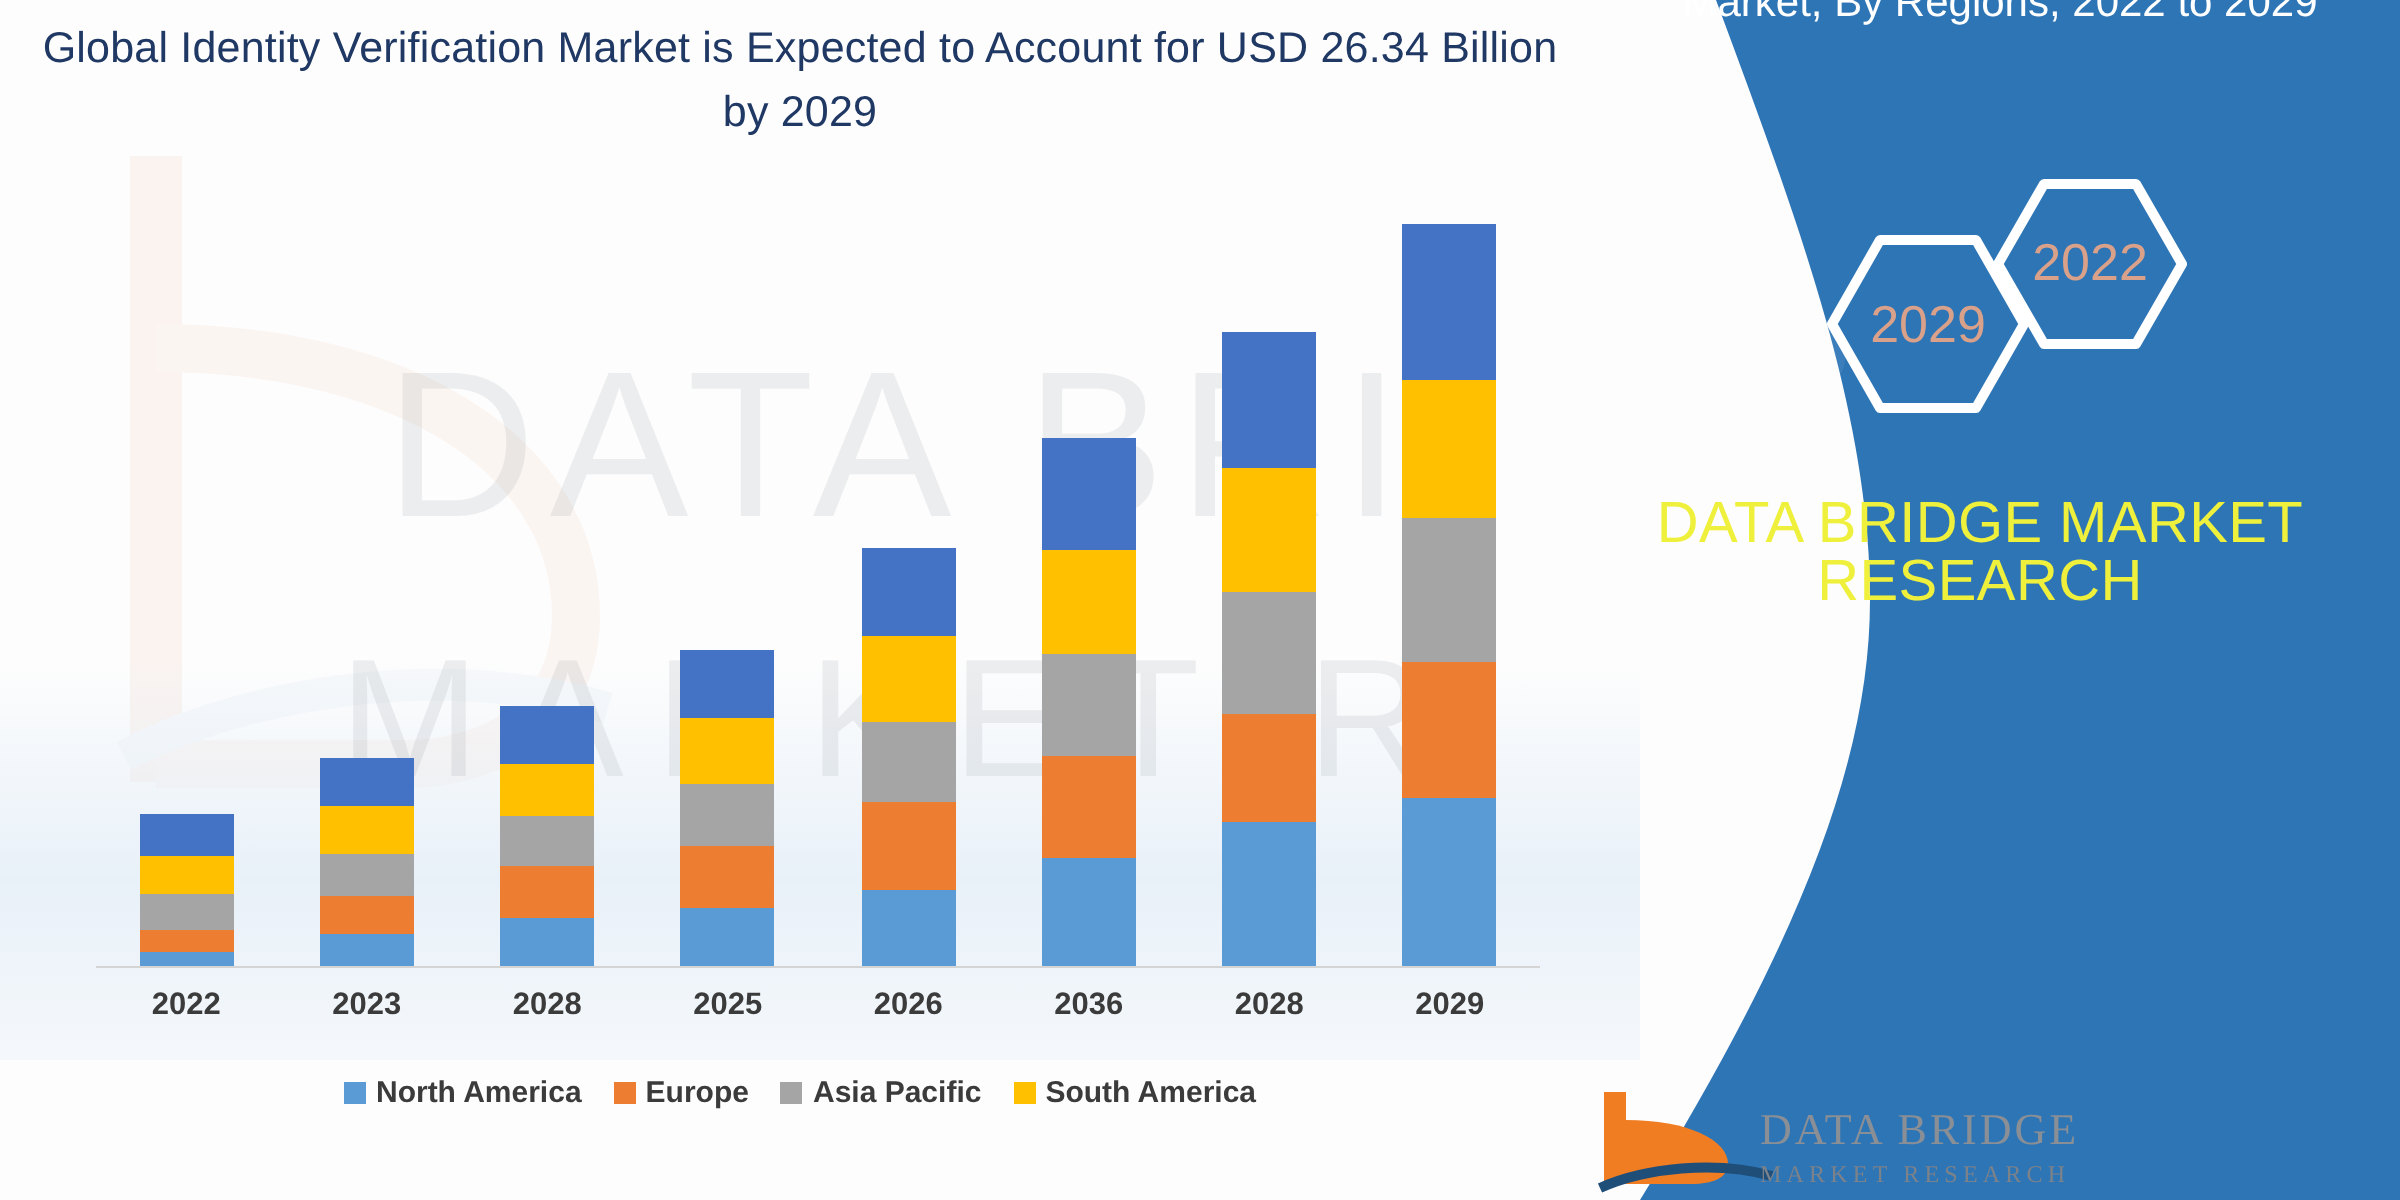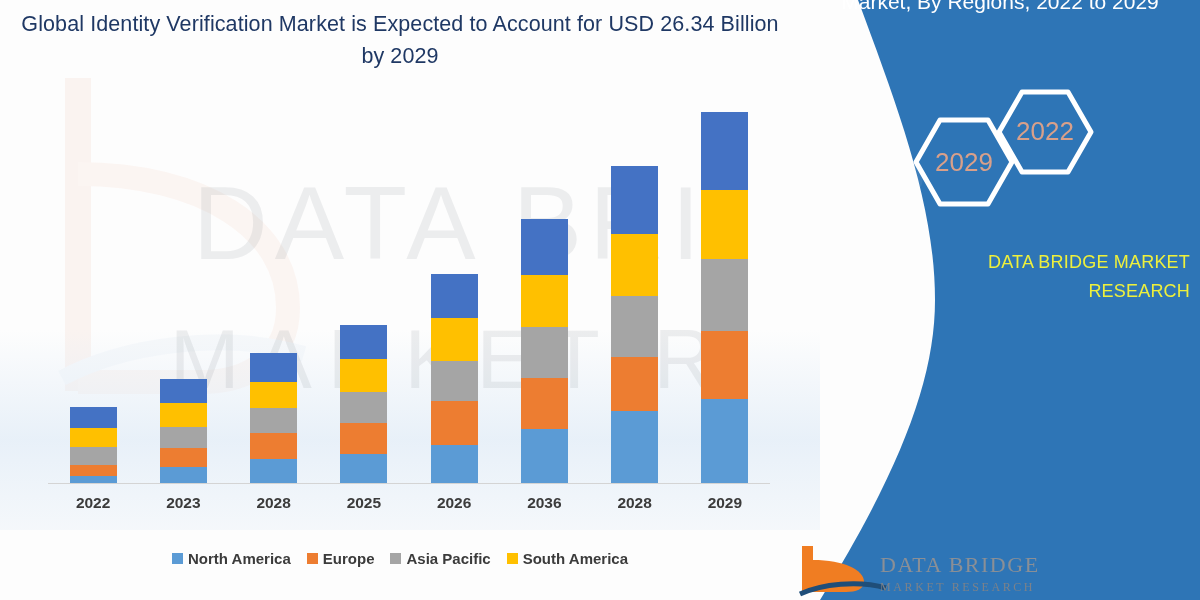--- a/index.html
+++ b/index.html
@@ -64,21 +64,20 @@
   .xlab{
     width:90px;text-align:center;
     font-size:15.5px;font-weight:700;color:#3b3b3b;
   }
 
   
   .legend{
     position:absolute;left:0;top:538px;width:800px;
     display:flex;align-items:center;justify-content:center;gap:16px;
     flex-wrap:nowrap;
-    margin-top:12px;
   }
   .lg{display:flex;align-items:center;gap:5px;}
   .swatch{width:11px;height:11px;display:block;flex:0 0 auto;}
   .lgtext{font-size:15px;font-weight:700;color:#3b3b3b;white-space:nowrap;}
 
   
   .panel{
     position:absolute;right:0;top:0;width:420px;height:600px;
     overflow:hidden;
   }
@@ -89,22 +88,22 @@
     font-size:21px;line-height:31px;font-weight:400;
     z-index:3;
   }
   .panel-wm{
     position:absolute;left:0;top:118px;width:420px;
     font-size:104px;letter-spacing:6px;color:rgba(255,255,255,.07);
     line-height:1.45;white-space:nowrap;z-index:1;pointer-events:none;
   }
   .hexwrap{position:absolute;left:92px;top:78px;width:260px;height:150px;z-index:3;}
   .brand{
-    position:absolute;left:10px;top:248px;width:400px;text-align:right;
-    color:#eef03c;font-size:18px;line-height:29px;font-weight:400;
+    position:absolute;left:10px;top:248px;width:400px;text-align:center;
+    color:#eef03c;font-size:29px;line-height:29px;font-weight:400;
     z-index:3;letter-spacing:.2px;
   }
   .footlogo{position:absolute;left:12px;bottom:0px;width:300px;height:58px;z-index:4;}
 </style>
 </head>
 <body>
 
 <div id="root">
 
   <svg class="bg-logo-b" viewBox="0 0 260 330">

